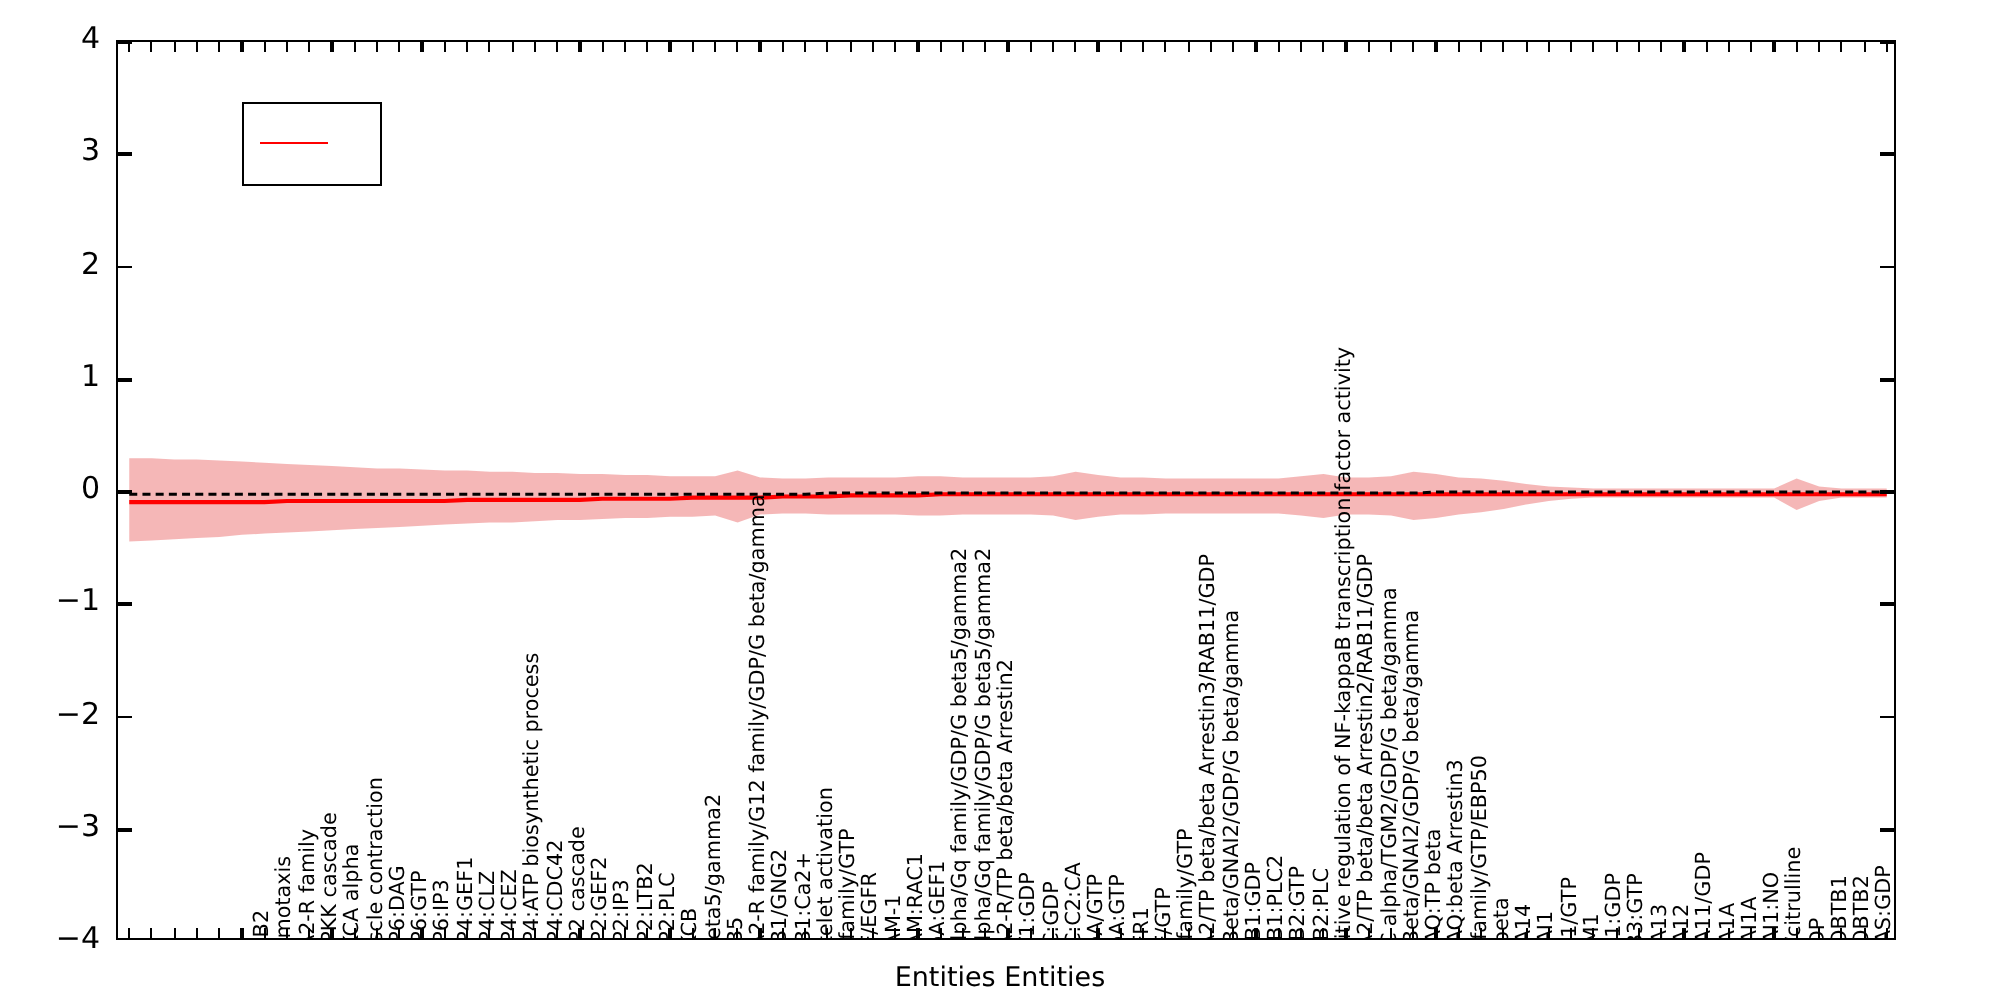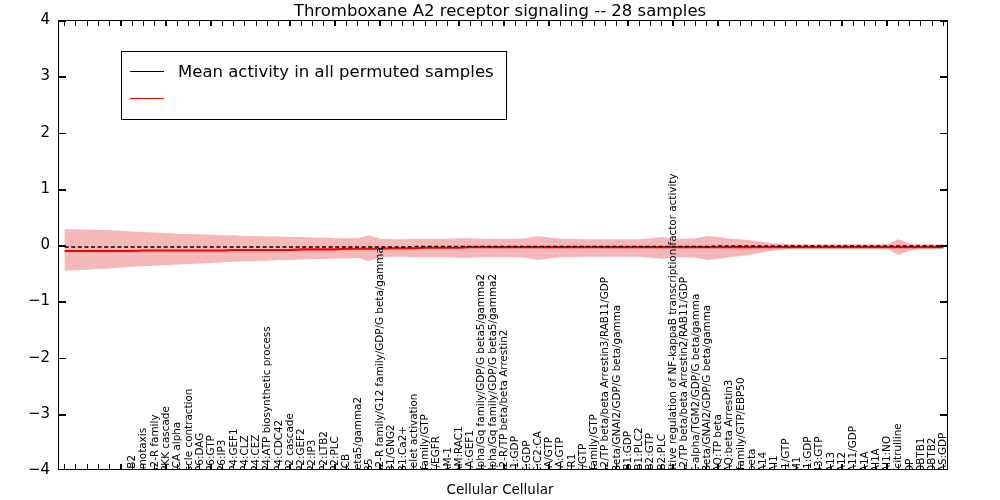--- a/index.html
+++ b/index.html
@@ -63,23 +63,22 @@
   }
   .legend-row{display:flex;align-items:center;height:27px;}
   .legend-swatch{width:34px;height:0;border-top-width:1.8px;border-top-style:solid;margin-right:14px;}
   .legend-text{font-size:16.5px;color:#000;white-space:nowrap;}
 </style>
 </head>
 <body>
 
 <div id="stage">
 
-  <div id="chart-title">Thromboxane A2 receptor signaling -- 28 samples</div>
-
-  <div id="x-axis-label">Cellular Cellular</div>
+
+  <div id="x-axis-label">Entities Entities</div>
 
   <div id="ytick-text-layer">
       <div class="ytick-text" style="left: 0px; width: 50px; top: 460px; position: absolute;">−4</div>
       <div class="ytick-text" style="left: 0px; width: 50px; top: 403.75px; position: absolute;">−3</div>
       <div class="ytick-text" style="left: 0px; width: 50px; top: 347.5px; position: absolute;">−2</div>
       <div class="ytick-text" style="left: 0px; width: 50px; top: 291.25px; position: absolute;">−1</div>
       <div class="ytick-text" style="left: 0px; width: 50px; top: 235px; position: absolute;">0</div>
       <div class="ytick-text" style="left: 0px; width: 50px; top: 178.75px; position: absolute;">1</div>
       <div class="ytick-text" style="left: 0px; width: 50px; top: 122.5px; position: absolute;">2</div>
       <div class="ytick-text" style="left: 0px; width: 50px; top: 66.25px; position: absolute;">3</div>
@@ -344,22 +343,18 @@
         <div class="xlab" style="left: 764.043px; top: 447px;">GNAI1:NO</div>
         <div class="xlab" style="left: 775.309px; top: 447px;">NO/citrulline</div>
         <div class="xlab" style="left: 786.575px; top: 447px;">NADP</div>
         <div class="xlab" style="left: 797.841px; top: 447px;">RHOBTB1</div>
         <div class="xlab" style="left: 809.106px; top: 447px;">RHOBTB2</div>
         <div class="xlab" style="left: 820.372px; top: 447px;">GNAS:GDP</div>
       </div>
 
     <div id="legend">
       <div class="legend-row">
-        <span class="legend-swatch" style="border-top-color:#000000"></span>
-        <span class="legend-text">Mean activity in all permuted samples</span>
-      </div>
-      <div class="legend-row">
         <span class="legend-swatch" style="border-top-color:#ff0000"></span>
       </div>
     </div>
   </div>
 
 </div>
 
 </body></html>

